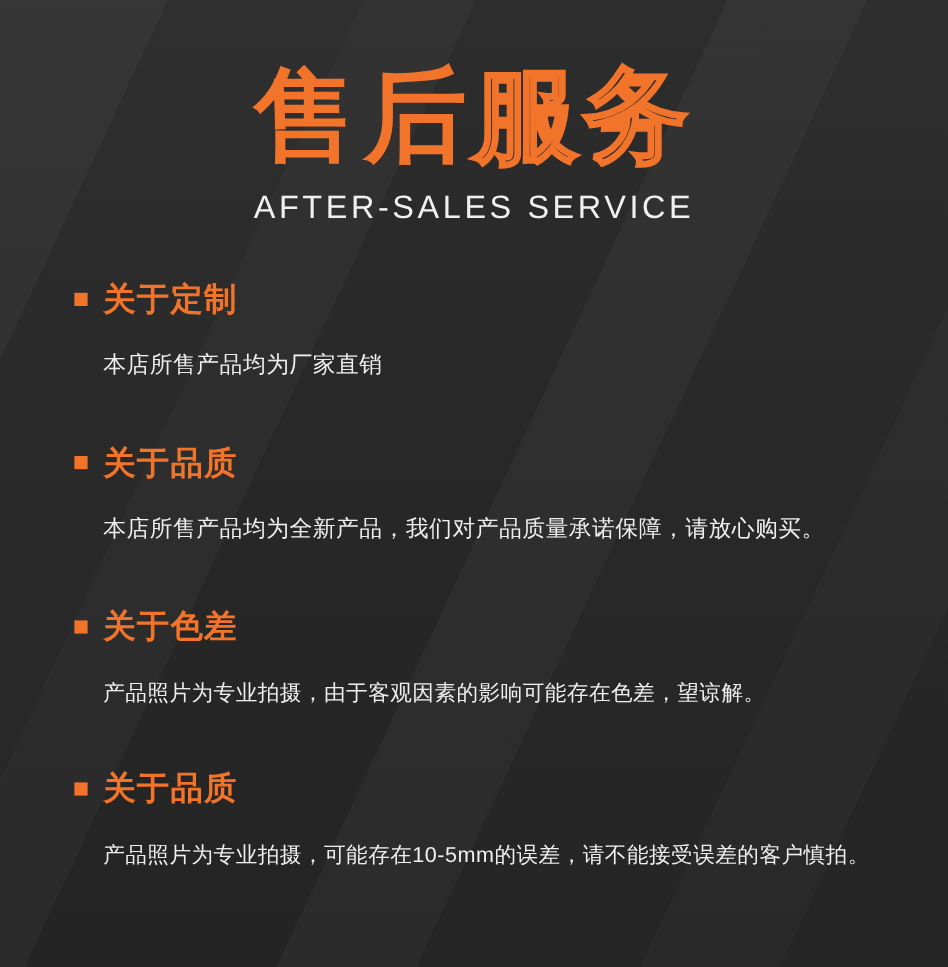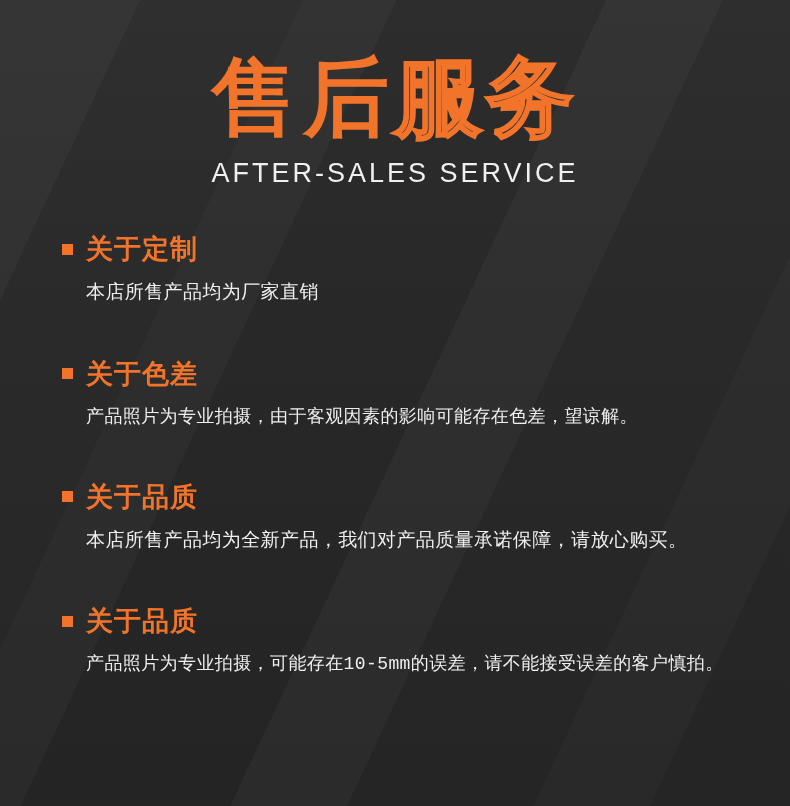--- a/index.html
+++ b/index.html
@@ -84,27 +84,27 @@
     flex: 0 0 auto;
   }
   .item-title {
     color: #f2742a;
     font-size: 27px;
     font-weight: 700;
     letter-spacing: 1px;
     font-family: "DejaVu Sans", "Liberation Sans", sans-serif;
   }
   .item-desc {
-    margin-top: 12px;
+    margin-top: 24px;
     margin-left: 24px;
     color: #efefef;
     font-size: 19px;
     line-height: 1.5;
     letter-spacing: 0.4px;
-    font-family: Liberation Mono, monospace;
+    font-family: Liberation Sans, sans-serif;
   }
   .item.size .item-desc,
   .item.color .item-desc {
     font-size: 18px;
   }
 </style>
 </head>
 <body>
 
 <div class="page">
@@ -120,34 +120,34 @@
     <div class="items">
 
       <div class="item custom">
         <div class="item-head">
           <span class="bullet"></span>
           <span class="item-title">关于定制</span>
         </div>
         <div class="item-desc">本店所售产品均为厂家直销</div>
       </div>
 
+      <div class="item quality">
+        <div class="item-head">
+          <span class="bullet"></span>
+          <span class="item-title">关于品质</span>
+        </div>
+        <div class="item-desc">本店所售产品均为全新产品，我们对产品质量承诺保障，请放心购买。</div>
+      </div>
+
       <div class="item color">
         <div class="item-head">
           <span class="bullet"></span>
           <span class="item-title">关于色差</span>
         </div>
         <div class="item-desc">产品照片为专业拍摄，由于客观因素的影响可能存在色差，望谅解。</div>
-      </div>
-
-      <div class="item quality">
-        <div class="item-head">
-          <span class="bullet"></span>
-          <span class="item-title">关于品质</span>
-        </div>
-        <div class="item-desc">本店所售产品均为全新产品，我们对产品质量承诺保障，请放心购买。</div>
       </div>
 
       <div class="item size">
         <div class="item-head">
           <span class="bullet"></span>
           <span class="item-title">关于品质</span>
         </div>
         <div class="item-desc">产品照片为专业拍摄，可能存在10-5mm的误差，请不能接受误差的客户慎拍。</div>
       </div>
 

